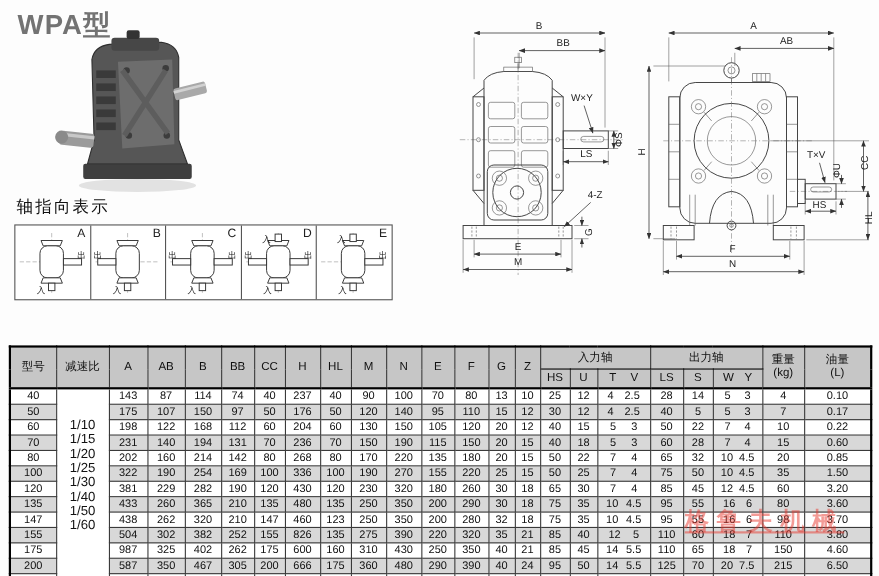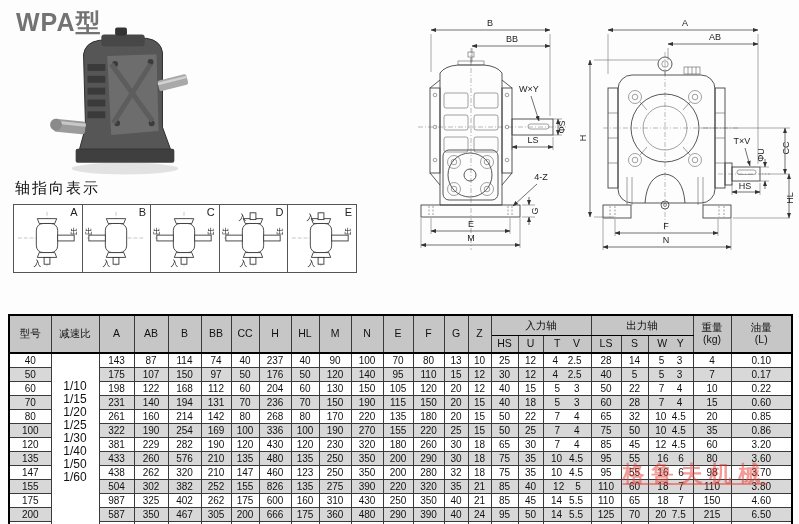--- a/index.html
+++ b/index.html
@@ -560,21 +560,21 @@
             <div class="pair">
               <span>7</span>
               <span>4</span>
             </div>
           </td>
           <td>15</td>
           <td>0.60</td>
         </tr>
         <tr class="">
           <td class="model">80</td>
-          <td>261</td>
+          <td>202</td>
           <td>160</td>
           <td>214</td>
           <td>142</td>
           <td>80</td>
           <td>268</td>
           <td>80</td>
           <td>170</td>
           <td>220</td>
           <td>135</td>
           <td>180</td>
@@ -624,21 +624,21 @@
           </td>
           <td>75</td>
           <td>50</td>
           <td>
             <div class="pair">
               <span>10</span>
               <span>4.5</span>
             </div>
           </td>
           <td>35</td>
-          <td>0.86</td>
+          <td>1.50</td>
         </tr>
         <tr class="">
           <td class="model">120</td>
           <td>381</td>
           <td>229</td>
           <td>282</td>
           <td>190</td>
           <td>120</td>
           <td>430</td>
           <td>120</td>
@@ -664,21 +664,21 @@
               <span>4.5</span>
             </div>
           </td>
           <td>60</td>
           <td>3.20</td>
         </tr>
         <tr class="shade">
           <td class="model">135</td>
           <td>433</td>
           <td>260</td>
-          <td>576</td>
+          <td>365</td>
           <td>210</td>
           <td>135</td>
           <td>480</td>
           <td>135</td>
           <td>250</td>
           <td>350</td>
           <td>200</td>
           <td>290</td>
           <td>30</td>
           <td>18</td>

